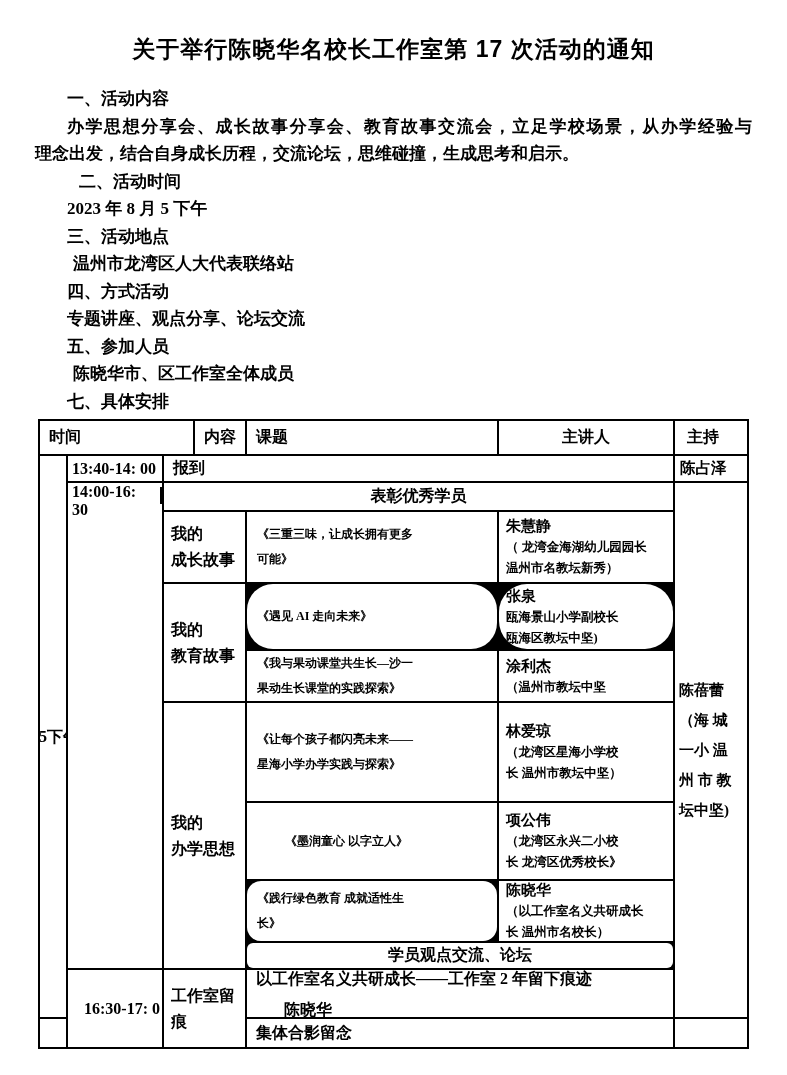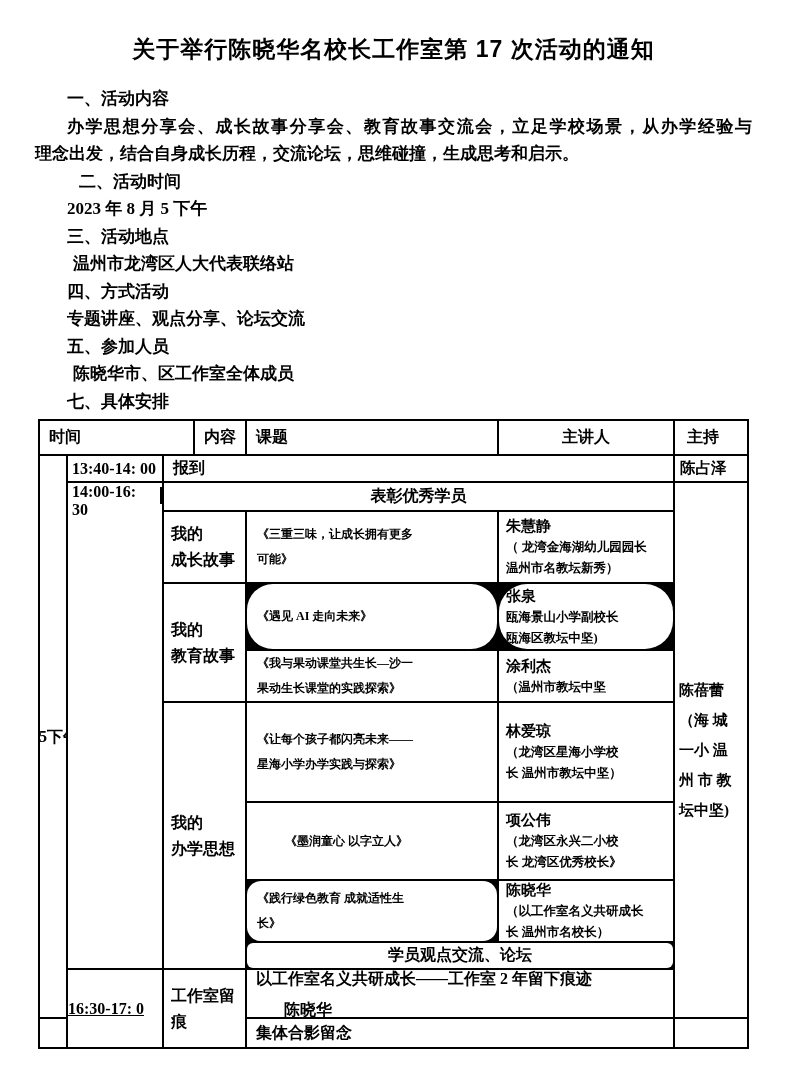--- a/index.html
+++ b/index.html
@@ -34,21 +34,21 @@
   .hdr-speak  { grid-column:6/7; grid-row:1; justify-content:center; }
   .hdr-host   { grid-column:7/8; grid-row:1; padding-left:12px; }
 
   .day-cell { grid-column:1/2; grid-row:2/12; flex-direction:row; justify-content:center;
     line-height:53px; font-size:16px; text-align:center; }
   .day-empty { grid-column:1/2; grid-row:12; }
 
   .time-1 { grid-column:2/3; grid-row:2; padding-left:4px; }
   .time-2 { grid-column:2/3; grid-row:3/11; flex-direction:row; align-items:flex-start;
     justify-content:center; padding-left:4px; }
-  .time-3 { grid-column:2/3; grid-row:11/13; padding-left:0;text-decoration:underline; }
+  .time-3 { grid-column:2/3; grid-row:11/13; padding-left:16px; }
   .cursor { width:2px; height:17px; background:#000; margin:4px 0 0 14px; }
 
   .checkin { grid-column:3/7; grid-row:2; }
   .banner-award { grid-column:3/7; grid-row:3; }
   .banner-forum { grid-column:5/7; grid-row:10;border-radius:6px; }
 
   .grp { flex-direction:column; align-items:flex-start; justify-content:center;
     padding-left:7px; line-height:26px; }
   .grp-1 { grid-column:3/5; grid-row:4; }
   .grp-2 { grid-column:3/5; grid-row:5/7; }

